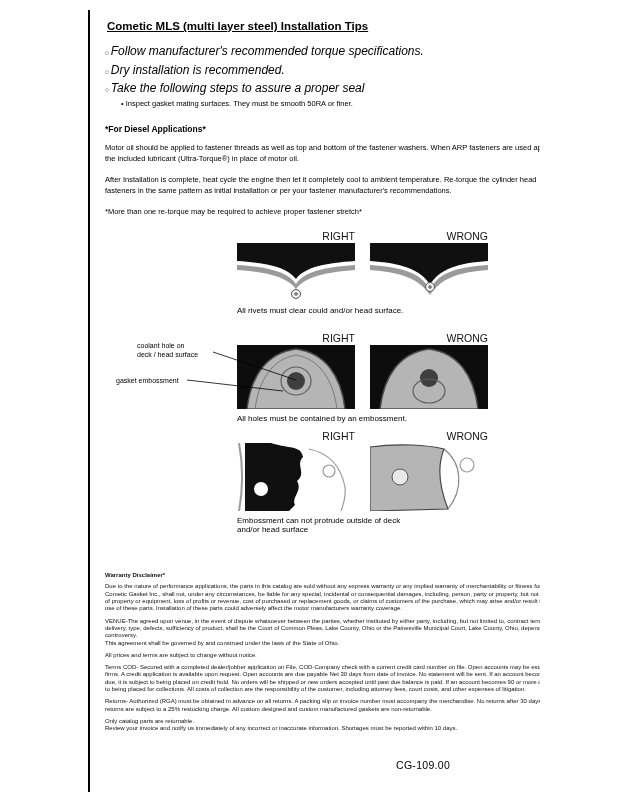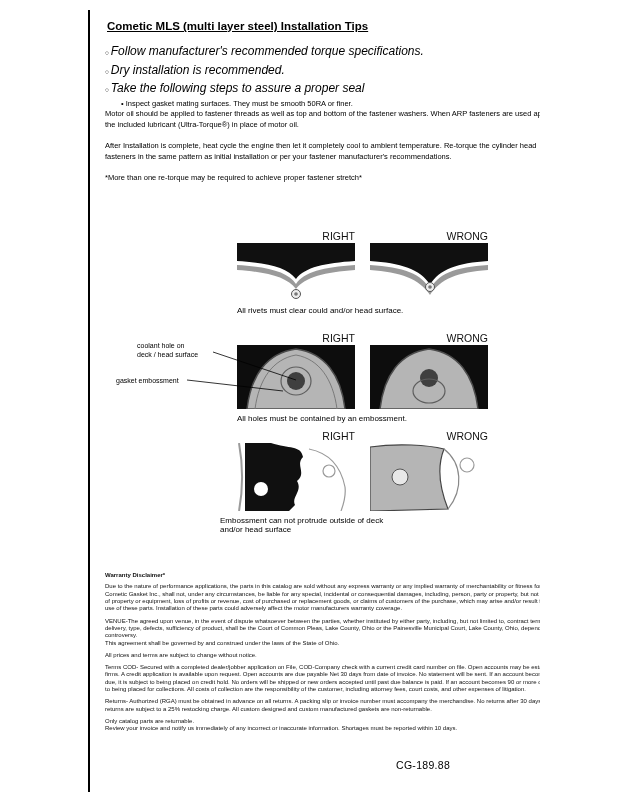--- a/index.html
+++ b/index.html
@@ -39,20 +39,21 @@
 
     <ul class="tips">
       <li><span>Follow manufacturer's recommended torque specifications.</span></li>
       <li><span>Dry installation is recommended.</span></li>
       <li><span>Take the following steps to assure a proper seal</span></li>
     </ul>
     <ul class="subtips">
       <li><span>Inspect gasket mating surfaces.  They must be smooth 50RA or finer.</span></li>
     </ul>
 
+    <div class="h2">*For Diesel Applications*</div>
     <p class="para">Motor oil should be applied to fastener threads as well as top and bottom of the fastener washers. When ARP fasteners are used apply the included lubricant (Ultra-Torque®) in place of motor oil.</p>
     <p class="para">After Installation is complete, heat cycle the engine then let it completely cool to ambient temperature. Re-torque the cylinder head fasteners in the same pattern as initial installation or per your fastener manufacturer's recommendations.</p>
     <p class="note">*More than one re-torque may be required to achieve proper fastener stretch*</p>
   </div>
 
   <div class="fig-label" style="left:237px; top:230px;">RIGHT</div>
   <div class="fig-label" style="left:370px; top:230px;">WRONG</div>
 
   <svg class="fig" style="left:237px; top:243px;" width="118" height="58" viewBox="0 0 118 58">
     <rect width="118" height="58" fill="#ffffff"></rect>
@@ -110,29 +111,29 @@
     <circle cx="92" cy="28" r="6" fill="none" stroke="#9a9a9a" stroke-width="1.2"></circle>
   </svg>
   <svg class="fig" style="left:370px; top:443px;" width="118" height="68" viewBox="0 0 118 68">
     <rect width="118" height="68" fill="#ffffff"></rect>
     <path d="M0,4 C28,0 58,2 74,6 C66,26 70,46 78,66 L0,68 Z" fill="#b5b5b5" stroke="#444" stroke-width="1.2"></path>
     <circle cx="30" cy="34" r="8" fill="#e8e8e8" stroke="#555" stroke-width="1"></circle>
     <path d="M74,6 C92,20 94,46 78,66" fill="none" stroke="#888" stroke-width="1.2"></path>
     <circle cx="97" cy="22" r="7" fill="none" stroke="#9a9a9a" stroke-width="1.2"></circle>
   </svg>
 
-  <div class="caption pre" style="left:220px; top:516px;">Embossment can not protrude outside of deck
+  <div class="caption pre" style="left:237px; top:516px;">Embossment can not protrude outside of deck
 and/or head surface</div>
 
   <div class="legal">
     <div class="legal-h">Warranty Disclaimer*</div>
     <p class="pre">Due to the nature of performance applications, the parts in this catalog are sold without any express warranty or any implied warranty of merchantability or fitness for a particular purpose.  Cometic Gasket Inc., shall not, under any circumstances, be liable for any special, incidental or consequential damages, including, person, party or property, but not limited to, damage, or loss of property or equipment, loss of profits or revenue, cost of purchased or replacement goods, or claims of customers of the purchase, which may arise and/or result from sale, installation or use of these parts.  Installation of these parts could adversely affect the motor manufacturers warranty coverage.</p>
     <p class="pre">VENUE-The agreed upon venue, in the event of dispute whatsoever between the parties, whether instituted by either party, including, but not limited to, contract terms, payment terms, delivery, type, defects, sufficiency of product, shall be the Court of Common Pleas, Lake County, Ohio or the Painesville Municipal Court, Lake County, Ohio, depending on the amount in controversy.
 This agreement shall be governed by and construed under the laws of the State of Ohio.</p>
     <p class="pre">All prices and terms are subject to change without notice.</p>
     <p class="pre">Terms COD- Secured with a completed dealer/jobber application on File, COD-Company check with a current credit card number on file.  Open accounts may be established by well rated firms.  A credit application is available upon request.  Open accounts are due payable Net 30 days from date of invoice.  No statement will be sent.  If an account becomes 60 or more days past due, it is subject to being placed on credit hold.  No orders will be shipped or new orders accepted until past due balance is paid.  If an account becomes 90 or more days past due, it is subject to being placed for collections.  All costs of collection are the responsibility of the customer, including attorney fees, court costs, and other expenses of litigation.</p>
     <p class="pre">Returns- Authorized (RGA) must be obtained in advance on all returns.  A packing slip or invoice number must accompany the merchandise.  No returns after 30 days from invoice date.  All returns are subject to a 25% restocking charge.  All custom designed and custom manufactured gaskets are non-returnable.</p>
     <p class="pre">Only catalog parts are returnable.
 Review your invoice and notify us immediately of any incorrect or inaccurate information.  Shortages must be reported within 10 days.</p>
   </div>
 
-  <div class="footer">CG-189.88</div>
+  <div class="footer">CG-109.00</div>
 </div>
 
 </body></html>

